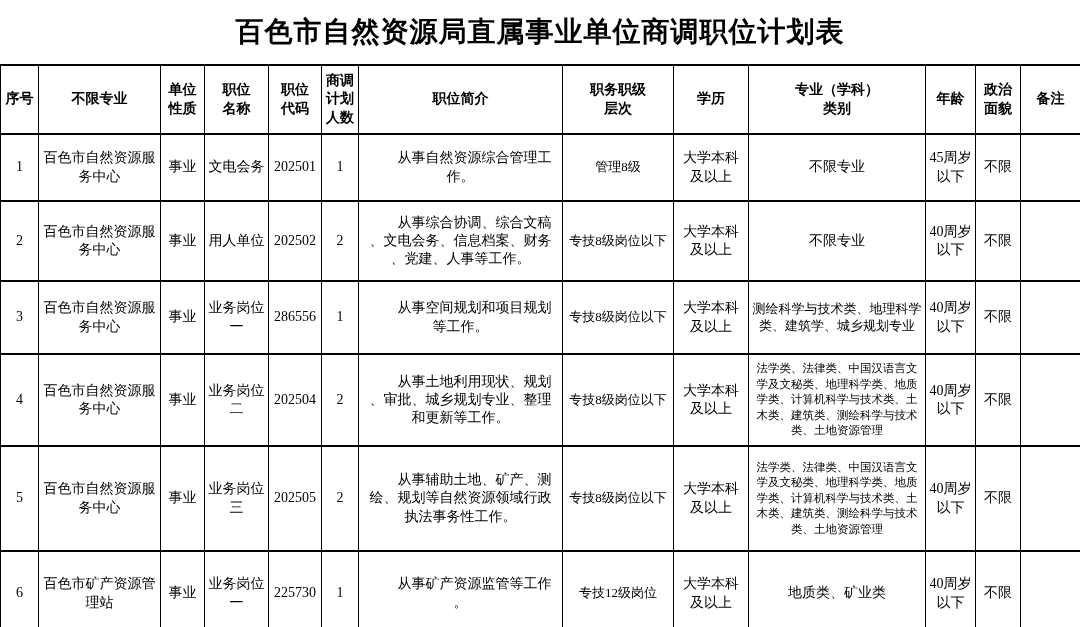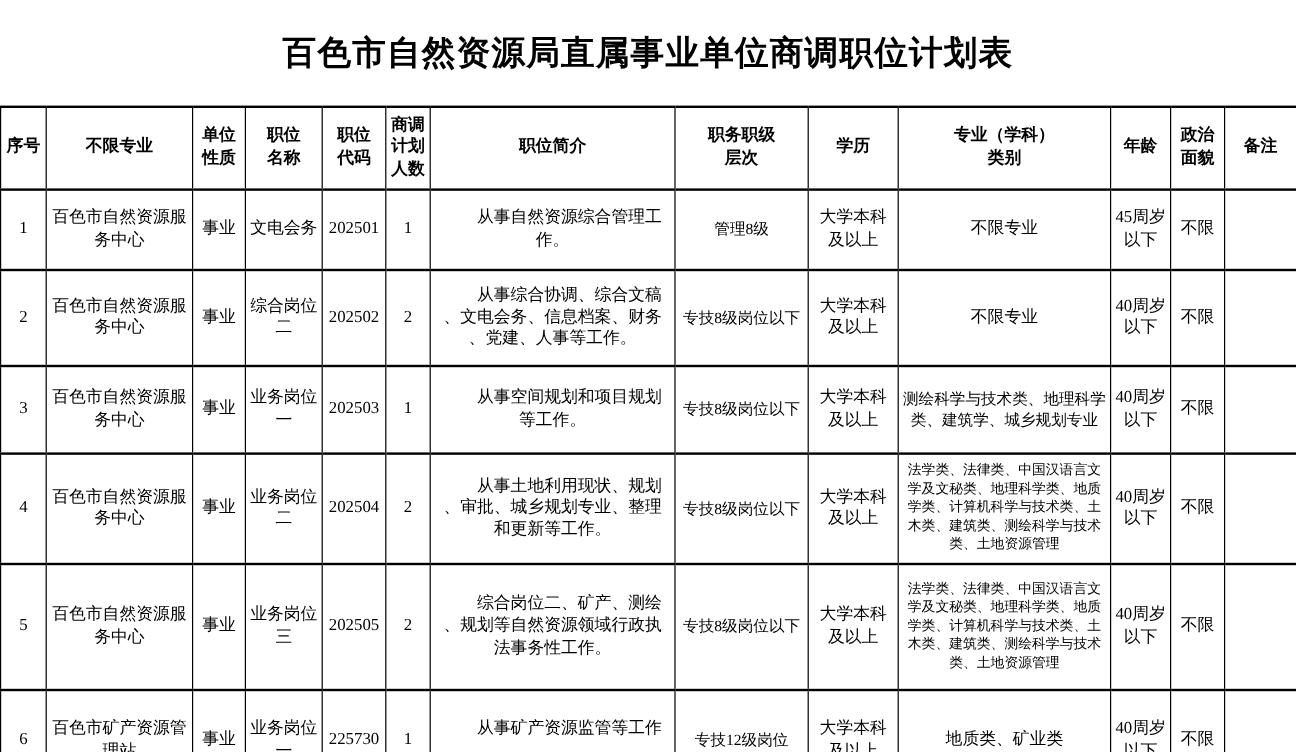--- a/index.html
+++ b/index.html
@@ -1,19 +1,19 @@
 <!DOCTYPE html>
 <html><head>
 <meta charset="utf-8">
 <style>
   html,body{margin:0;padding:0;background:#fff;}
   body{width:1080px;height:627px;overflow:hidden;
        font-family:"Liberation Serif","DejaVu Serif",serif;color:#000;}
   .page{width:1080px;height:627px;}
-  .title{height:56px;margin:16px;display:flex;align-items:center;justify-content:center;
+  .title{height:56px;margin:4px;display:flex;align-items:center;justify-content:center;
          font-size:28px;font-weight:bold;letter-spacing:1px;}
   table.plan-table{border-collapse:collapse;table-layout:fixed;width:1080px;}
   th,td{border:1px solid #000;border-top-width:2px;border-bottom-width:2px;
         text-align:center;vertical-align:middle;font-size:14px;line-height:1.3;
         padding:2px 3px;word-break:break-all;line-break:anywhere;overflow:hidden;}
   th{font-weight:bold;white-space:pre-line;}
   td.c-desc{text-align:center;text-indent:2em;padding:2px 4px;}
   td.f13{font-size:13px;}
   td.f12{font-size:11.5px;line-height:1.35;border-radius:12px;}
   
@@ -81,37 +81,37 @@
         <td>大学本科及以上</td>
         <td>不限专业</td>
         <td>45周岁以下</td>
         <td>不限</td>
         <td></td>
       </tr>
       <tr class="r2">
         <td>2</td>
         <td>百色市自然资源服务中心</td>
         <td>事业</td>
-        <td>综合岗位二</td>
+        <td>用人单位</td>
         <td>202502</td>
         <td>2</td>
         <td class="c-desc">从事综合协调、综合文稿、文电会务、信息档案、财务、党建、人事等工作。</td>
         <td class="f13">专技8级岗位以下</td>
         <td>大学本科及以上</td>
         <td>不限专业</td>
         <td>40周岁以下</td>
         <td>不限</td>
         <td></td>
       </tr>
       <tr class="r3">
         <td>3</td>
         <td>百色市自然资源服务中心</td>
         <td>事业</td>
         <td>业务岗位一</td>
-        <td>202503</td>
+        <td>286556</td>
         <td>1</td>
         <td class="c-desc">从事空间规划和项目规划等工作。</td>
         <td class="f13">专技8级岗位以下</td>
         <td>大学本科及以上</td>
         <td class="f13">测绘科学与技术类、地理科学类、建筑学、城乡规划专业</td>
         <td>40周岁以下</td>
         <td>不限</td>
         <td></td>
       </tr>
       <tr class="r4">
@@ -129,21 +129,21 @@
         <td>不限</td>
         <td></td>
       </tr>
       <tr class="r5">
         <td>5</td>
         <td>百色市自然资源服务中心</td>
         <td>事业</td>
         <td>业务岗位三</td>
         <td>202505</td>
         <td>2</td>
-        <td class="c-desc">综合岗位二、矿产、测绘、规划等自然资源领域行政执法事务性工作。</td>
+        <td class="c-desc">从事辅助土地、矿产、测绘、规划等自然资源领域行政执法事务性工作。</td>
         <td class="f13">专技8级岗位以下</td>
         <td>大学本科及以上</td>
         <td class="f12">法学类、法律类、中国汉语言文学及文秘类、地理科学类、地质学类、计算机科学与技术类、土木类、建筑类、测绘科学与技术类、土地资源管理</td>
         <td>40周岁以下</td>
         <td>不限</td>
         <td></td>
       </tr>
       <tr class="r6">
         <td>6</td>
         <td>百色市矿产资源管理站</td>

